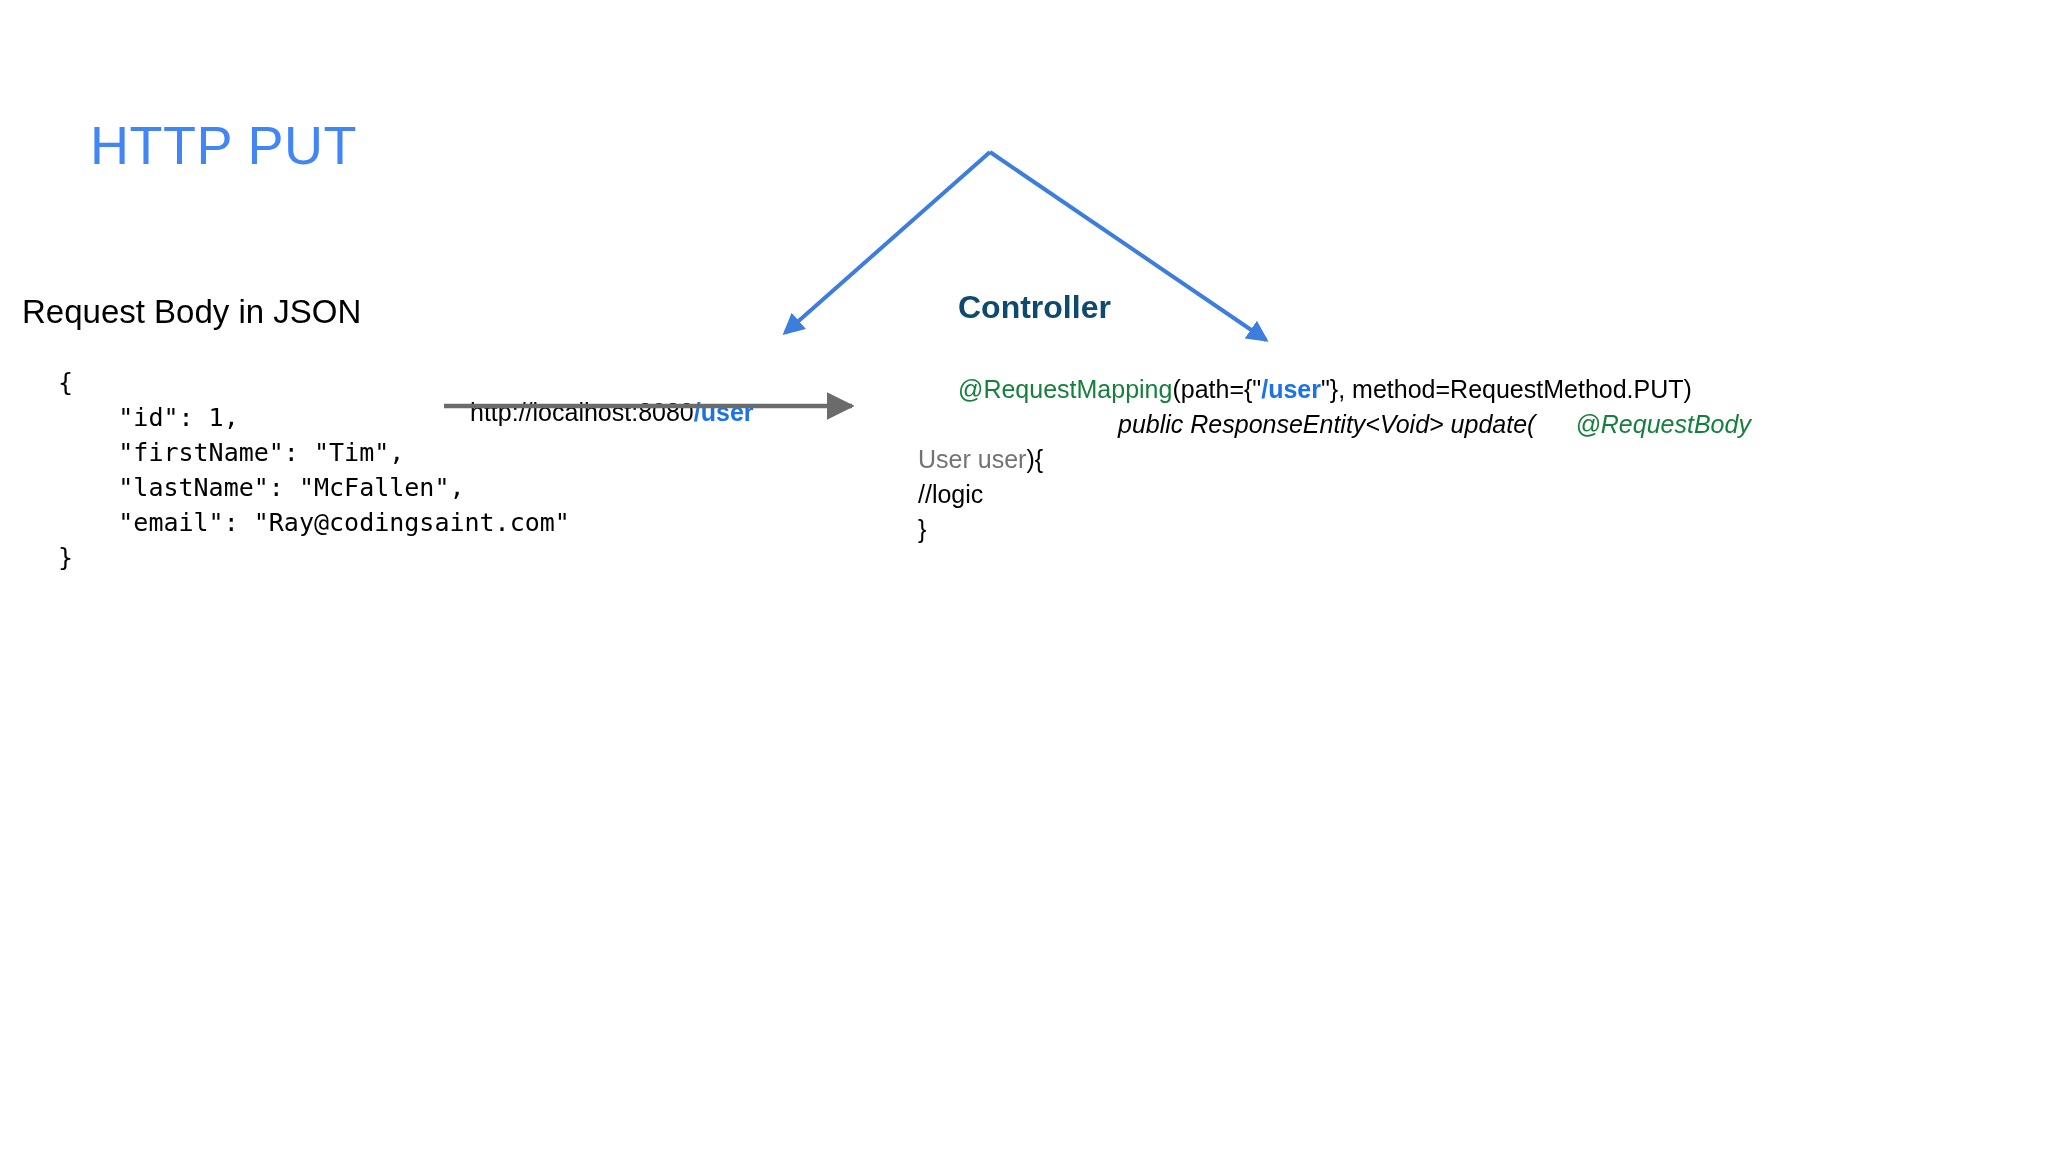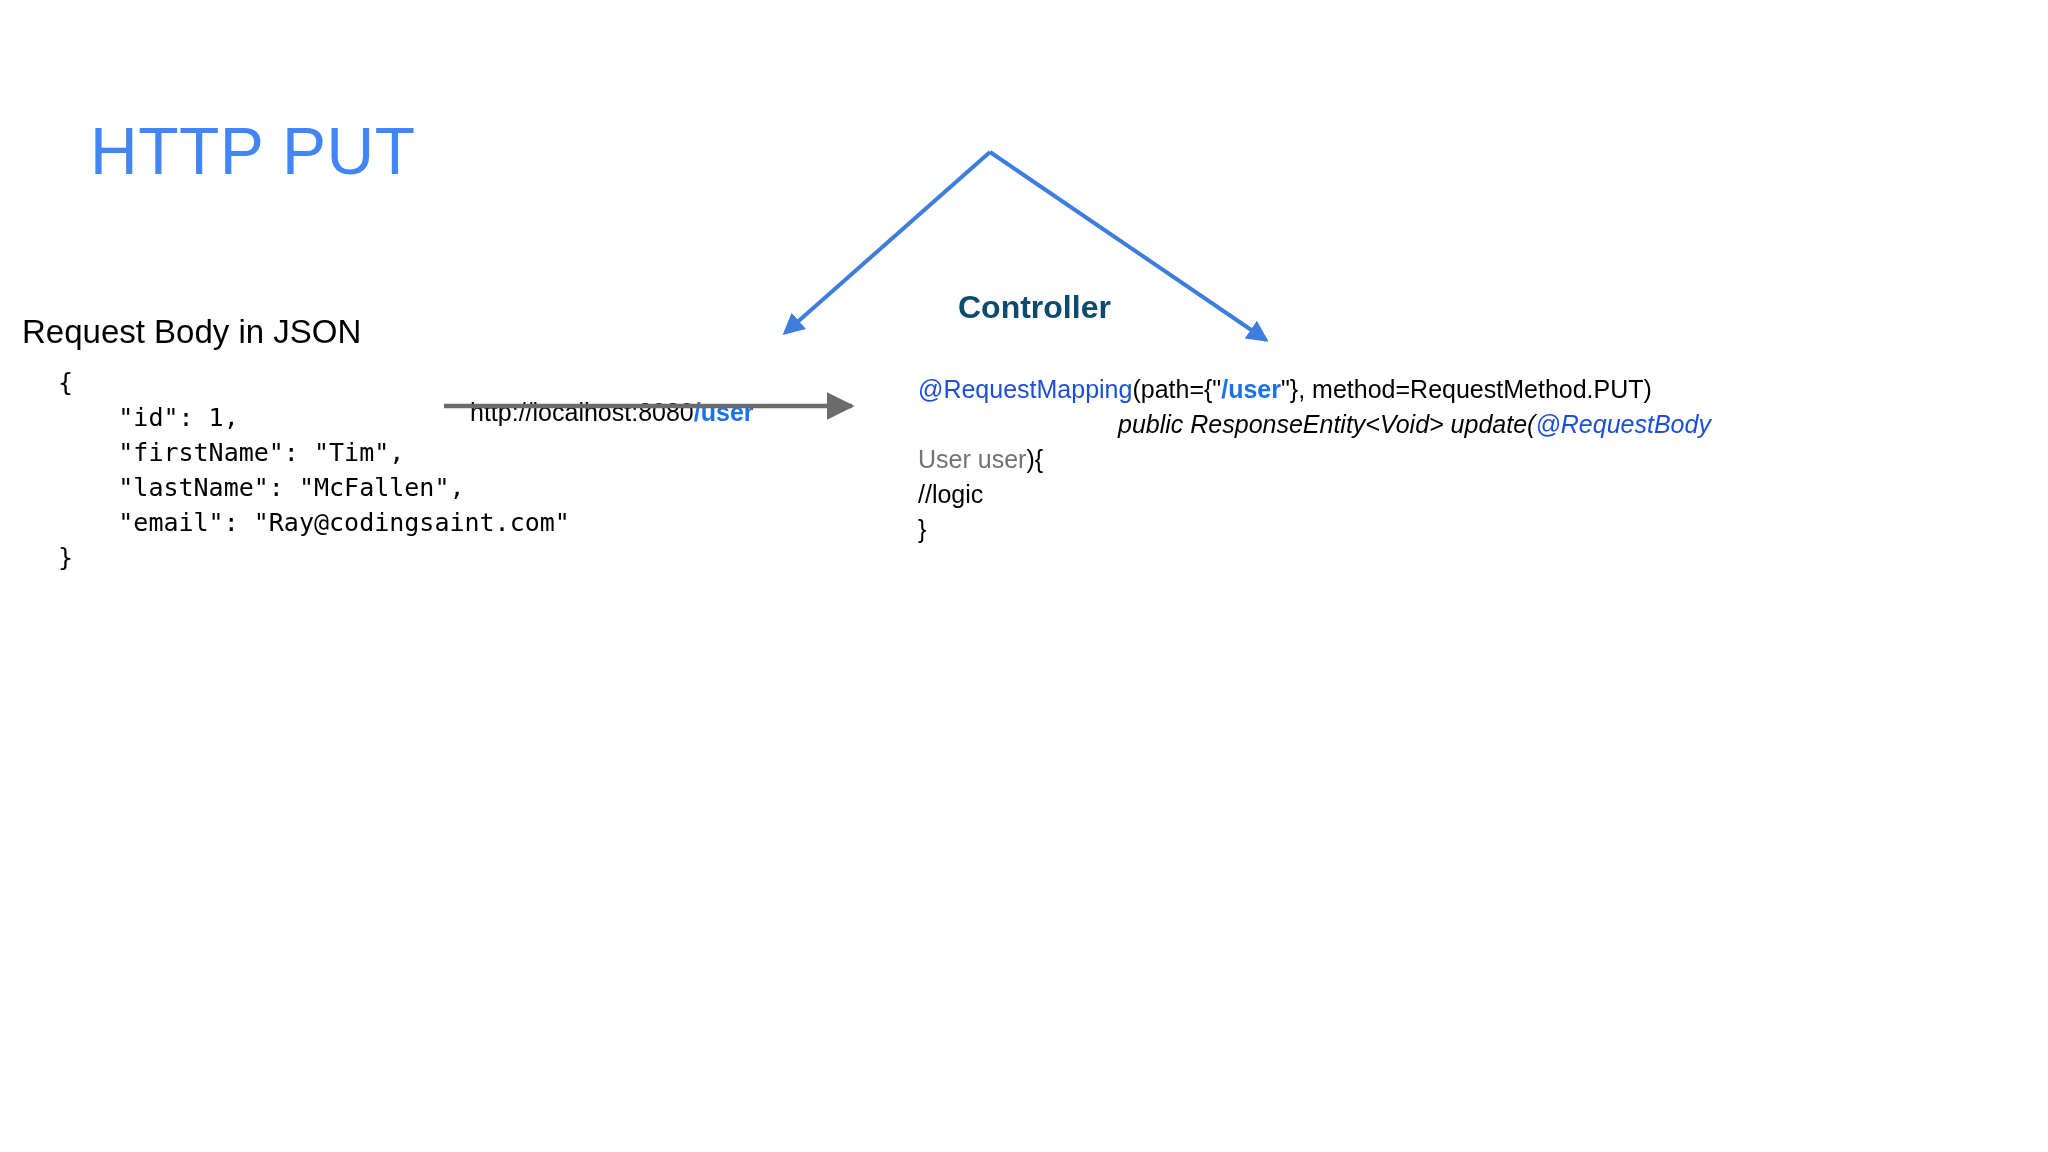--- a/index.html
+++ b/index.html
@@ -20,39 +20,38 @@
     position: absolute;
     inset: 0;
     background: #ffffff;
   }
 
   
   #page-title {
     position: absolute;
     left: 90px;
     top: 118px;
-    font-size: 66px;
+    font-size: 54px;
     line-height: 1;
     font-weight: 300;
     letter-spacing: 0.5px;
     color: #4285f4;
     white-space: nowrap;
   }
 
   
   #request-body-heading {
     position: absolute;
     left: 22px;
     top: 295px;
     font-size: 33px;
     line-height: 1;
     font-weight: 400;
     color: #000000;
     white-space: nowrap;
-    margin-top: 20px;
   }
 
   #request-body-json {
     position: absolute;
     left: 28px;
     top: 340px;
     font-size: 25px;
     line-height: 35px;
     color: #000000;
     white-space: pre;
@@ -100,21 +99,21 @@
     top: 372px;
     font-size: 25px;
     line-height: 35px;
     color: #000000;
     white-space: pre;
     width: 1060px;
   }
   #controller-code .code-line { display: block; }
   #controller-code .line-indent { padding-left: 200px; font-style: italic; }
 
-  .tok-annotation { color: #1d4ed8; }
+  .tok-annotation { color: #15803d; margin-left: 40px; }
   .tok-path       { color: #1a73e8; font-weight: bold; }
   .tok-type       { color: #737373; }
   .tok-plain      { color: #000000; }
 
   
   #branch-arrows {
     position: absolute;
     left: 740px;
     top: 130px;
     width: 580px;

